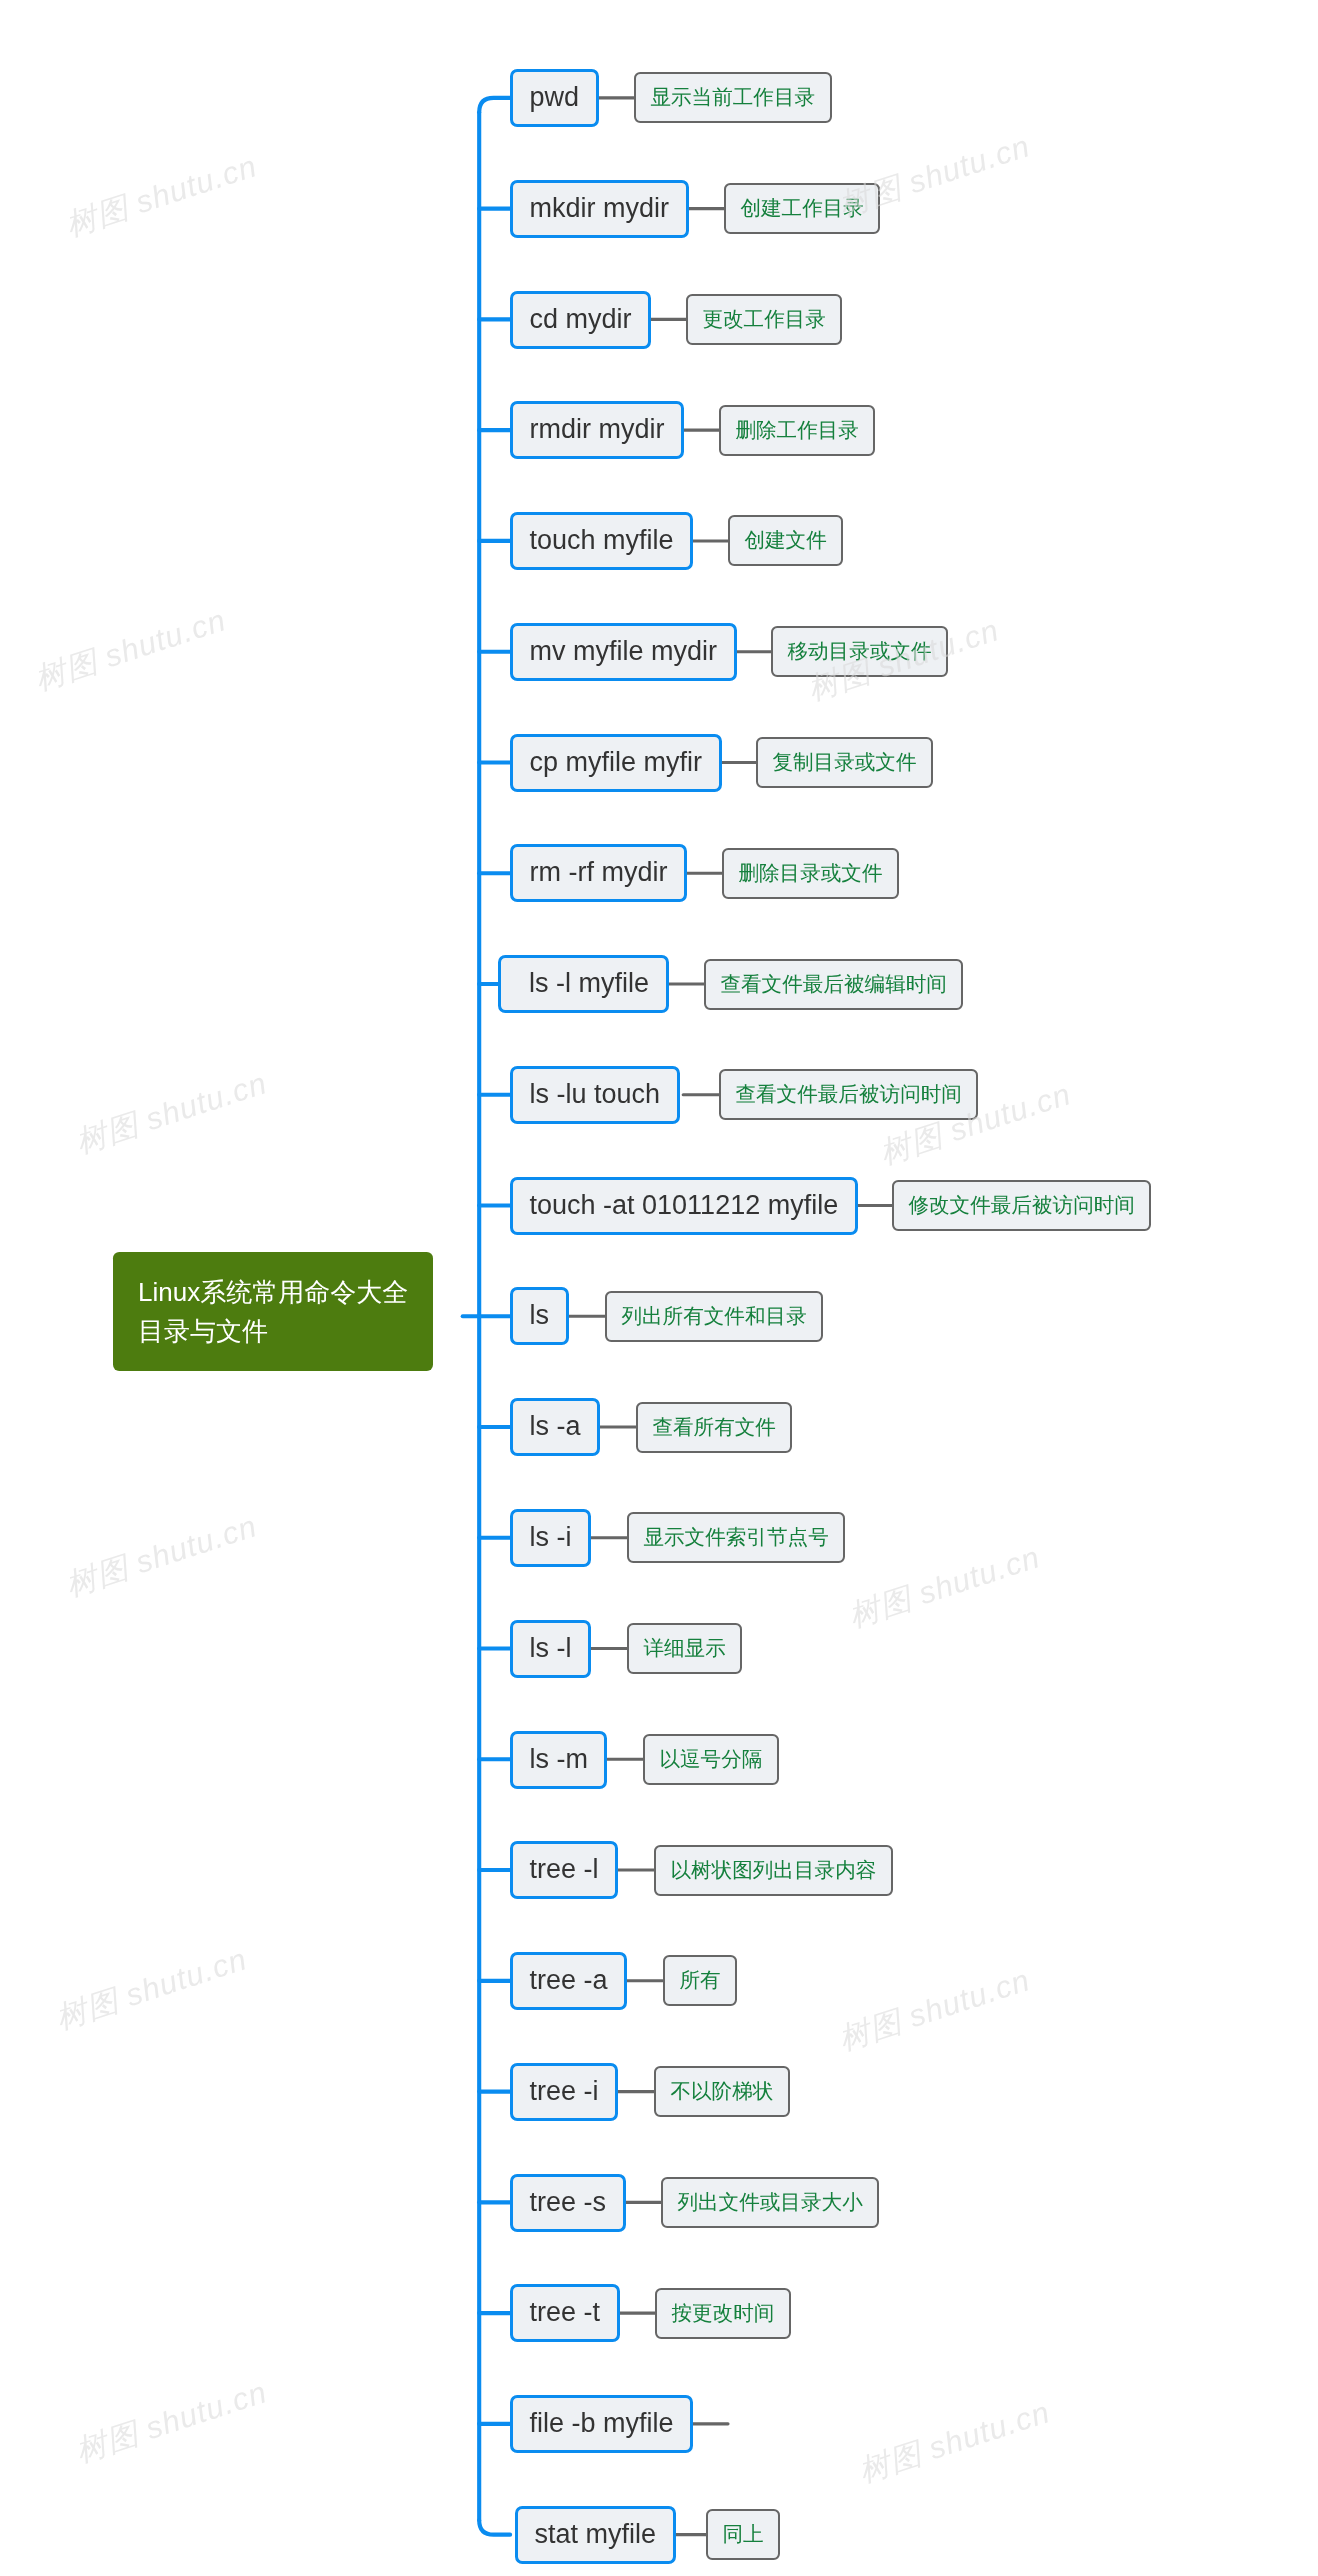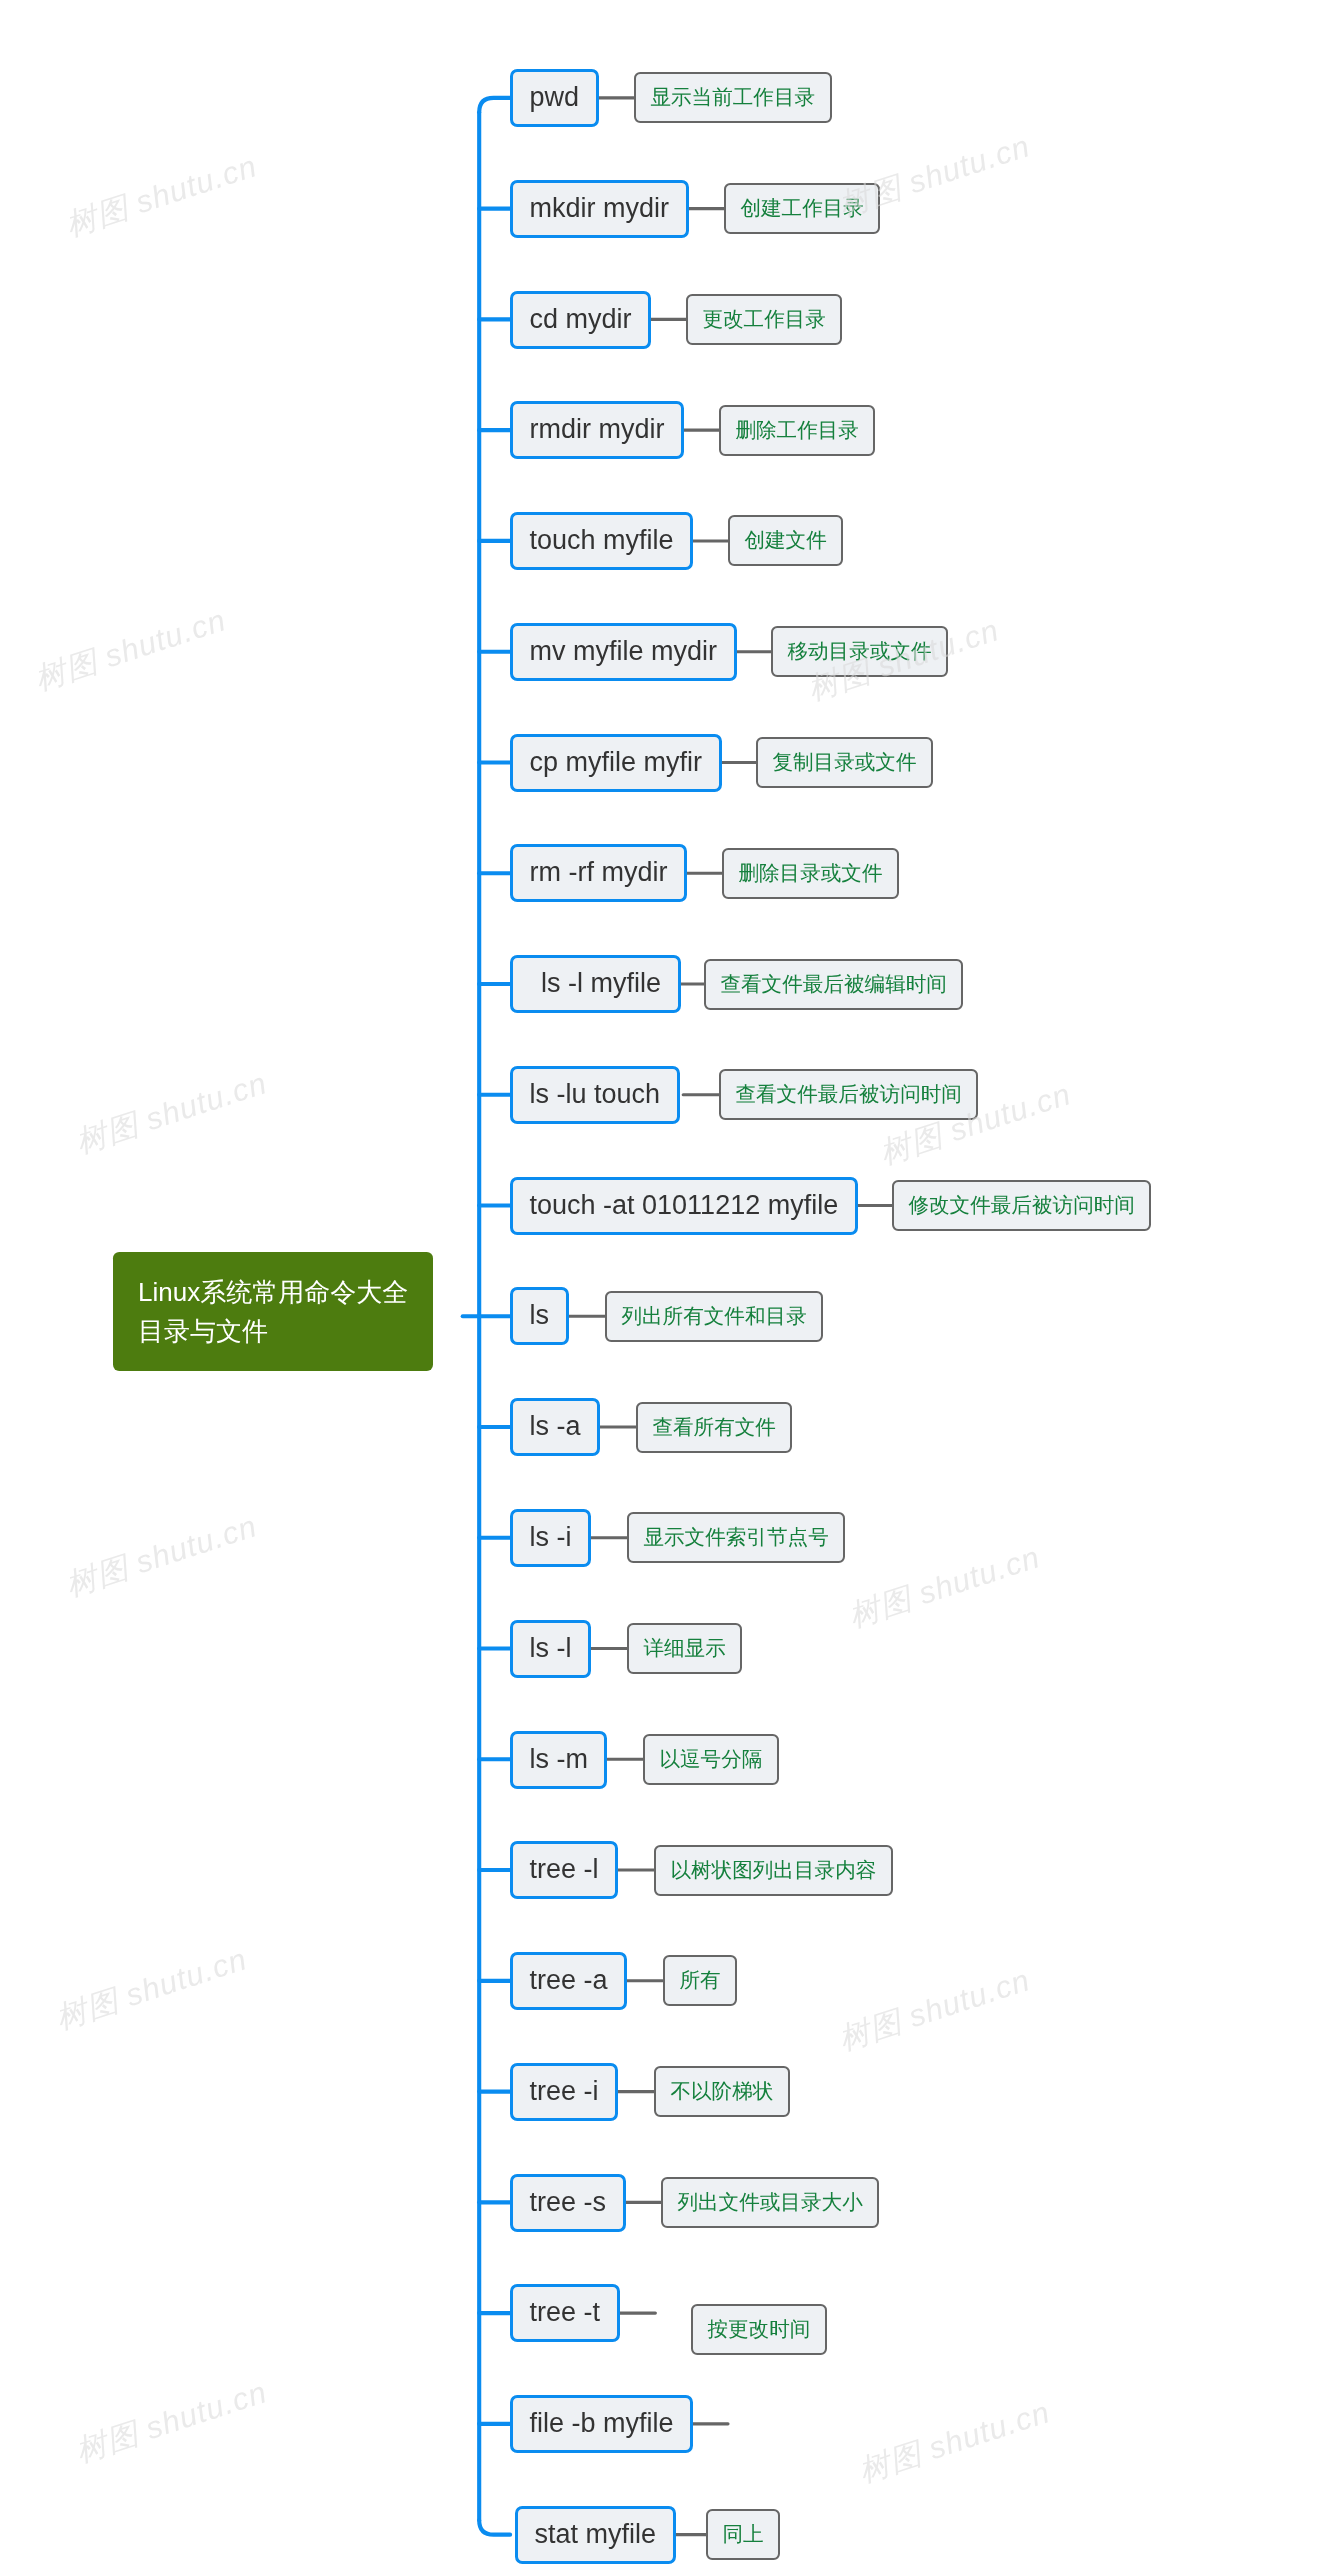--- a/index.html
+++ b/index.html
@@ -81,21 +81,21 @@
     <div class="cmd-node" style="left: 510px; top: 401px;">rmdir mydir</div>
     <div class="desc-node" style="left: 719px; top: 405px;">删除工作目录</div>
     <div class="cmd-node" style="left: 510px; top: 512px;">touch myfile</div>
     <div class="desc-node" style="left: 728px; top: 515px;">创建文件</div>
     <div class="cmd-node" style="left: 510px; top: 623px;">mv myfile mydir</div>
     <div class="desc-node" style="left: 771px; top: 626px;">移动目录或文件</div>
     <div class="cmd-node" style="left: 510px; top: 734px;">cp myfile myfir</div>
     <div class="desc-node" style="left: 756px; top: 737px;">复制目录或文件</div>
     <div class="cmd-node" style="left: 510px; top: 844px;">rm -rf mydir</div>
     <div class="desc-node" style="left: 722px; top: 848px;">删除目录或文件</div>
-    <div class="cmd-node" style="left: 510px; top: 955px; padding-left: 28px;">ls -l myfile</div>
+    <div class="cmd-node" style="left: 498px; top: 955px; padding-left: 28px;">ls -l myfile</div>
     <div class="desc-node" style="left: 704px; top: 959px;">查看文件最后被编辑时间</div>
     <div class="cmd-node" style="left: 510px; top: 1066px;">ls -lu touch</div>
     <div class="desc-node" style="left: 719px; top: 1069px;">查看文件最后被访问时间</div>
     <div class="cmd-node" style="left: 510px; top: 1177px;">touch -at 01011212 myfile</div>
     <div class="desc-node" style="left: 892px; top: 1180px;">修改文件最后被访问时间</div>
     <div class="cmd-node" style="left: 510px; top: 1287px;">ls</div>
     <div class="desc-node" style="left: 605px; top: 1291px;">列出所有文件和目录</div>
     <div class="cmd-node" style="left: 510px; top: 1398px;">ls -a</div>
     <div class="desc-node" style="left: 636px; top: 1402px;">查看所有文件</div>
     <div class="cmd-node" style="left: 510px; top: 1509px;">ls -i</div>
@@ -106,21 +106,21 @@
     <div class="desc-node" style="left: 643px; top: 1734px;">以逗号分隔</div>
     <div class="cmd-node" style="left: 510px; top: 1841px;">tree -l</div>
     <div class="desc-node" style="left: 654px; top: 1845px;">以树状图列出目录内容</div>
     <div class="cmd-node" style="left: 510px; top: 1952px;">tree -a</div>
     <div class="desc-node" style="left: 663px; top: 1955px;">所有</div>
     <div class="cmd-node" style="left: 510px; top: 2063px;">tree -i</div>
     <div class="desc-node" style="left: 654px; top: 2066px;">不以阶梯状</div>
     <div class="cmd-node" style="left: 510px; top: 2174px;">tree -s</div>
     <div class="desc-node" style="left: 661px; top: 2177px;">列出文件或目录大小</div>
     <div class="cmd-node" style="left: 510px; top: 2284px;">tree -t</div>
-    <div class="desc-node" style="left: 691px; top: 2288px; margin-top: 16px;">按更改时间</div>
+    <div class="desc-node" style="left: 655px; top: 2288px;">按更改时间</div>
     <div class="cmd-node" style="left: 510px; top: 2395px;">file -b myfile</div>
     <div class="cmd-node" style="left: 515px; top: 2506px;">stat myfile</div>
     <div class="desc-node" style="left: 706px; top: 2509px;">同上</div>
     <div class="wm" style="left: 62px; top: 175px;">树图 shutu.cn</div>
     <div class="wm" style="left: 835px; top: 155px;">树图 shutu.cn</div>
     <div class="wm" style="left: 31px; top: 629px;">树图 shutu.cn</div>
     <div class="wm" style="left: 804px; top: 639px;">树图 shutu.cn</div>
     <div class="wm" style="left: 72px; top: 1092px;">树图 shutu.cn</div>
     <div class="wm" style="left: 876px; top: 1103px;">树图 shutu.cn</div>
     <div class="wm" style="left: 62px; top: 1535px;">树图 shutu.cn</div>

